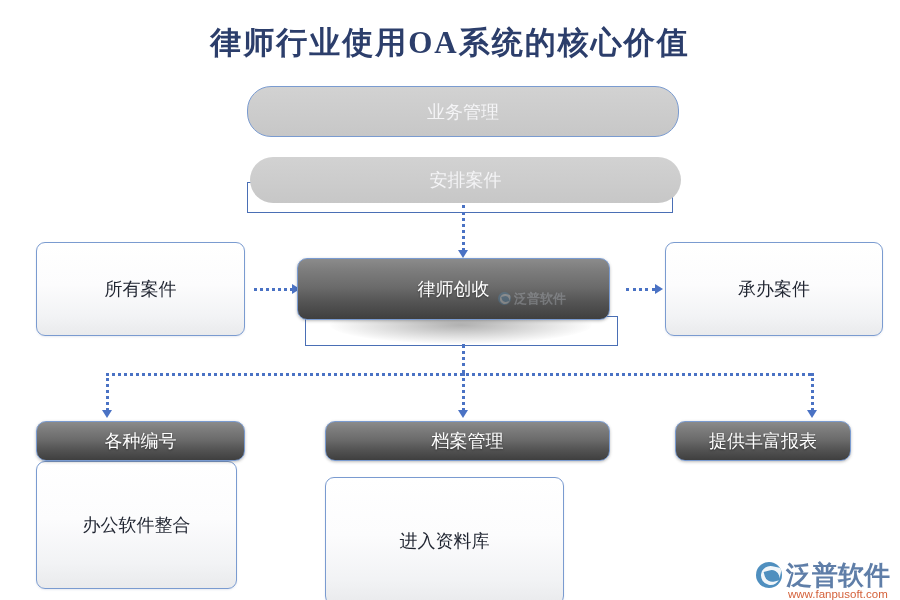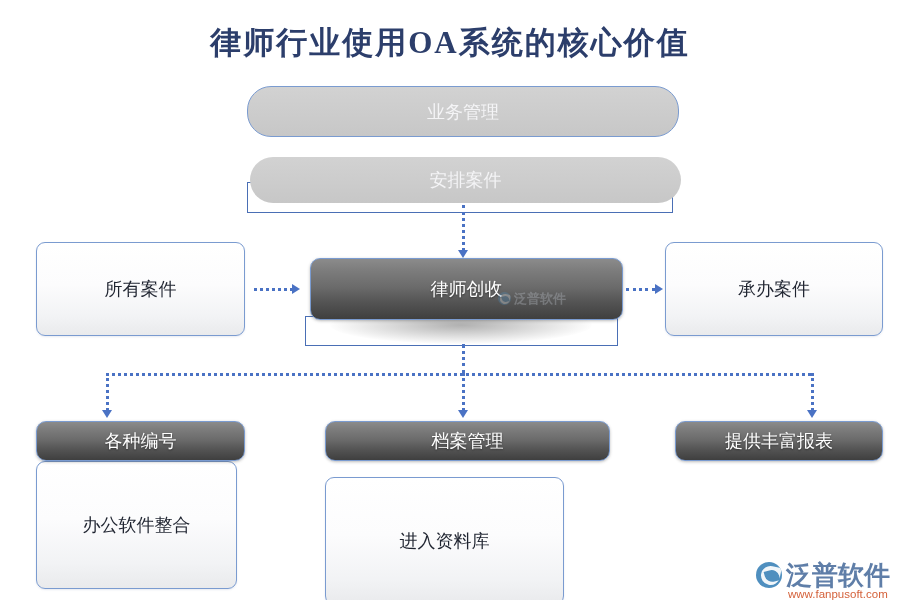--- a/index.html
+++ b/index.html
@@ -192,21 +192,21 @@
 
   <div class="box light" style="left:36px;top:242px;width:209px;height:94px;">
     <span>所有案件</span>
   </div>
 
   <div class="dot-h" style="left:254px;top:288px;width:39px;"></div>
   <div class="arrow-r" style="left:292px;top:284px;"></div>
 
   <div class="blob" style="left:330px;top:306px;width:262px;height:38px;"></div>
 
-  <div class="box dark" style="left:310px;top:258px;width:313px;height:62px;">
+  <div class="box dark" style="left:297px;top:258px;width:313px;height:62px;">
     <span>律师创收</span>
   </div>
 
   <div class="logo" id="centre-logo">
     <span class="mark"></span>
     <span class="wordmark">泛普软件</span>
   </div>
 
   <div class="dot-h" style="left:626px;top:288px;width:29px;"></div>
   <div class="arrow-r" style="left:655px;top:284px;"></div>
@@ -235,21 +235,21 @@
     <span>各种编号</span>
   </div>
 
   <div class="box light" style="left:325px;top:461px;width:239px;height:128px;margin-top:16px;">
     <span>进入资料库</span>
   </div>
   <div class="box dark" style="left:325px;top:421px;width:285px;height:40px;">
     <span>档案管理</span>
   </div>
 
-  <div class="box dark" style="left:675px;top:421px;width:208px;height:40px;">
+  <div class="box dark" style="left:675px;top:421px;width:176px;height:40px;">
     <span>提供丰富报表</span>
   </div>
 
   <div class="logo" id="corner-logo">
     <span class="mark"></span>
     <span class="wordmark">泛普软件</span>
     <span class="url">www.fanpusoft.com</span>
   </div>
 
 </div>

